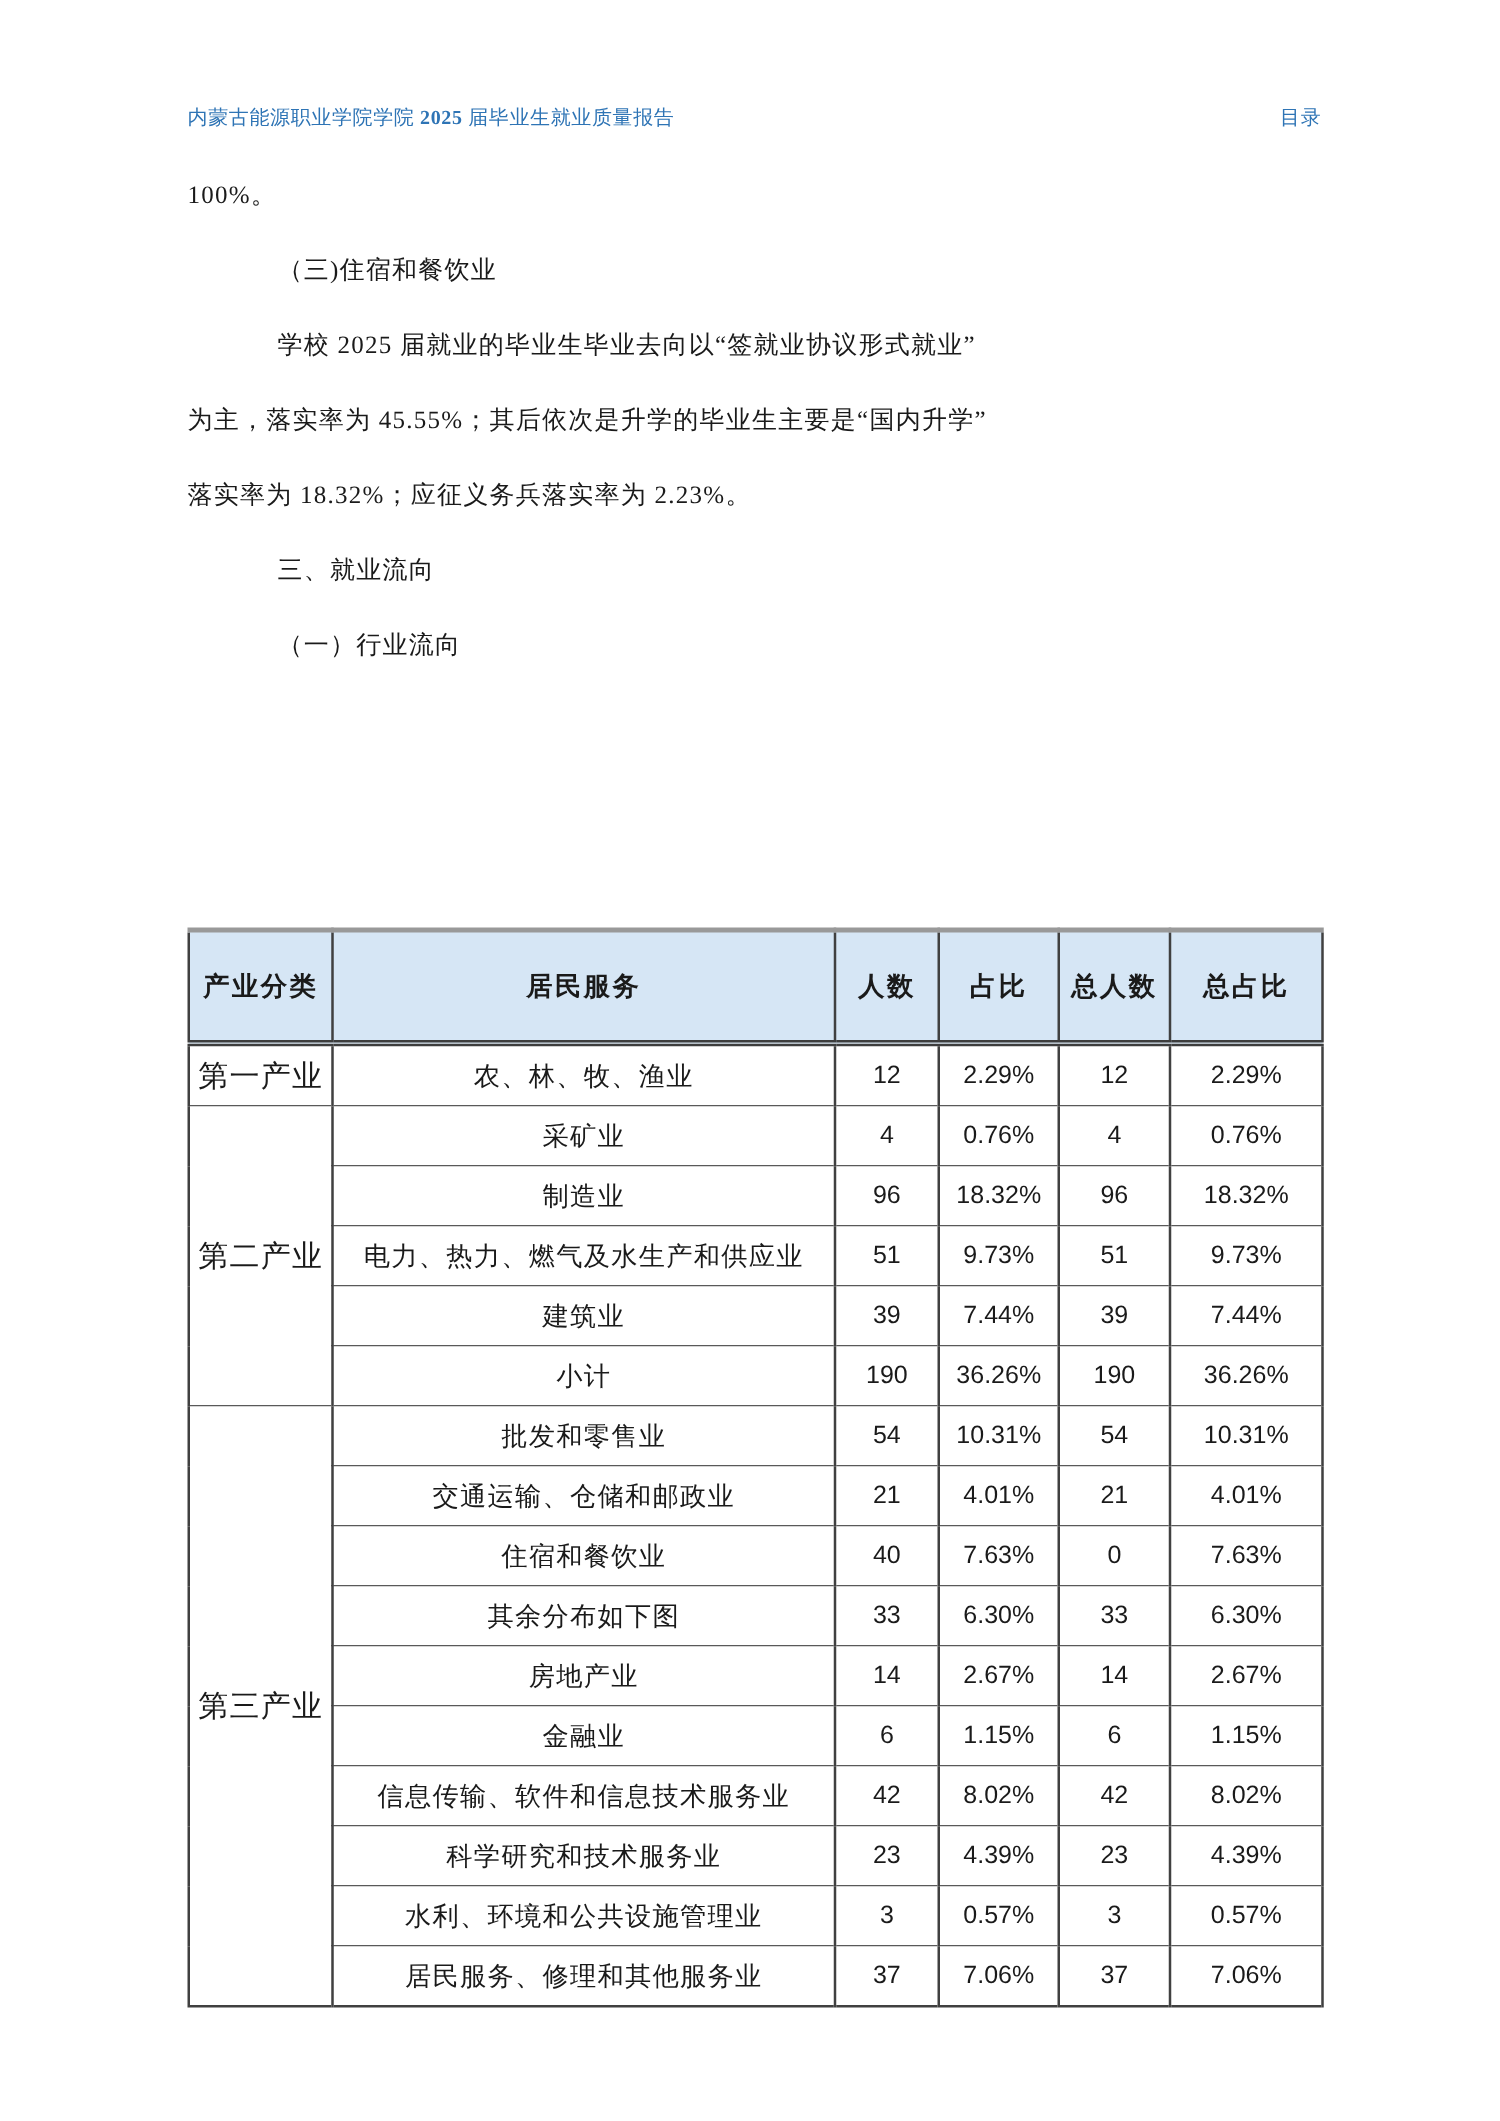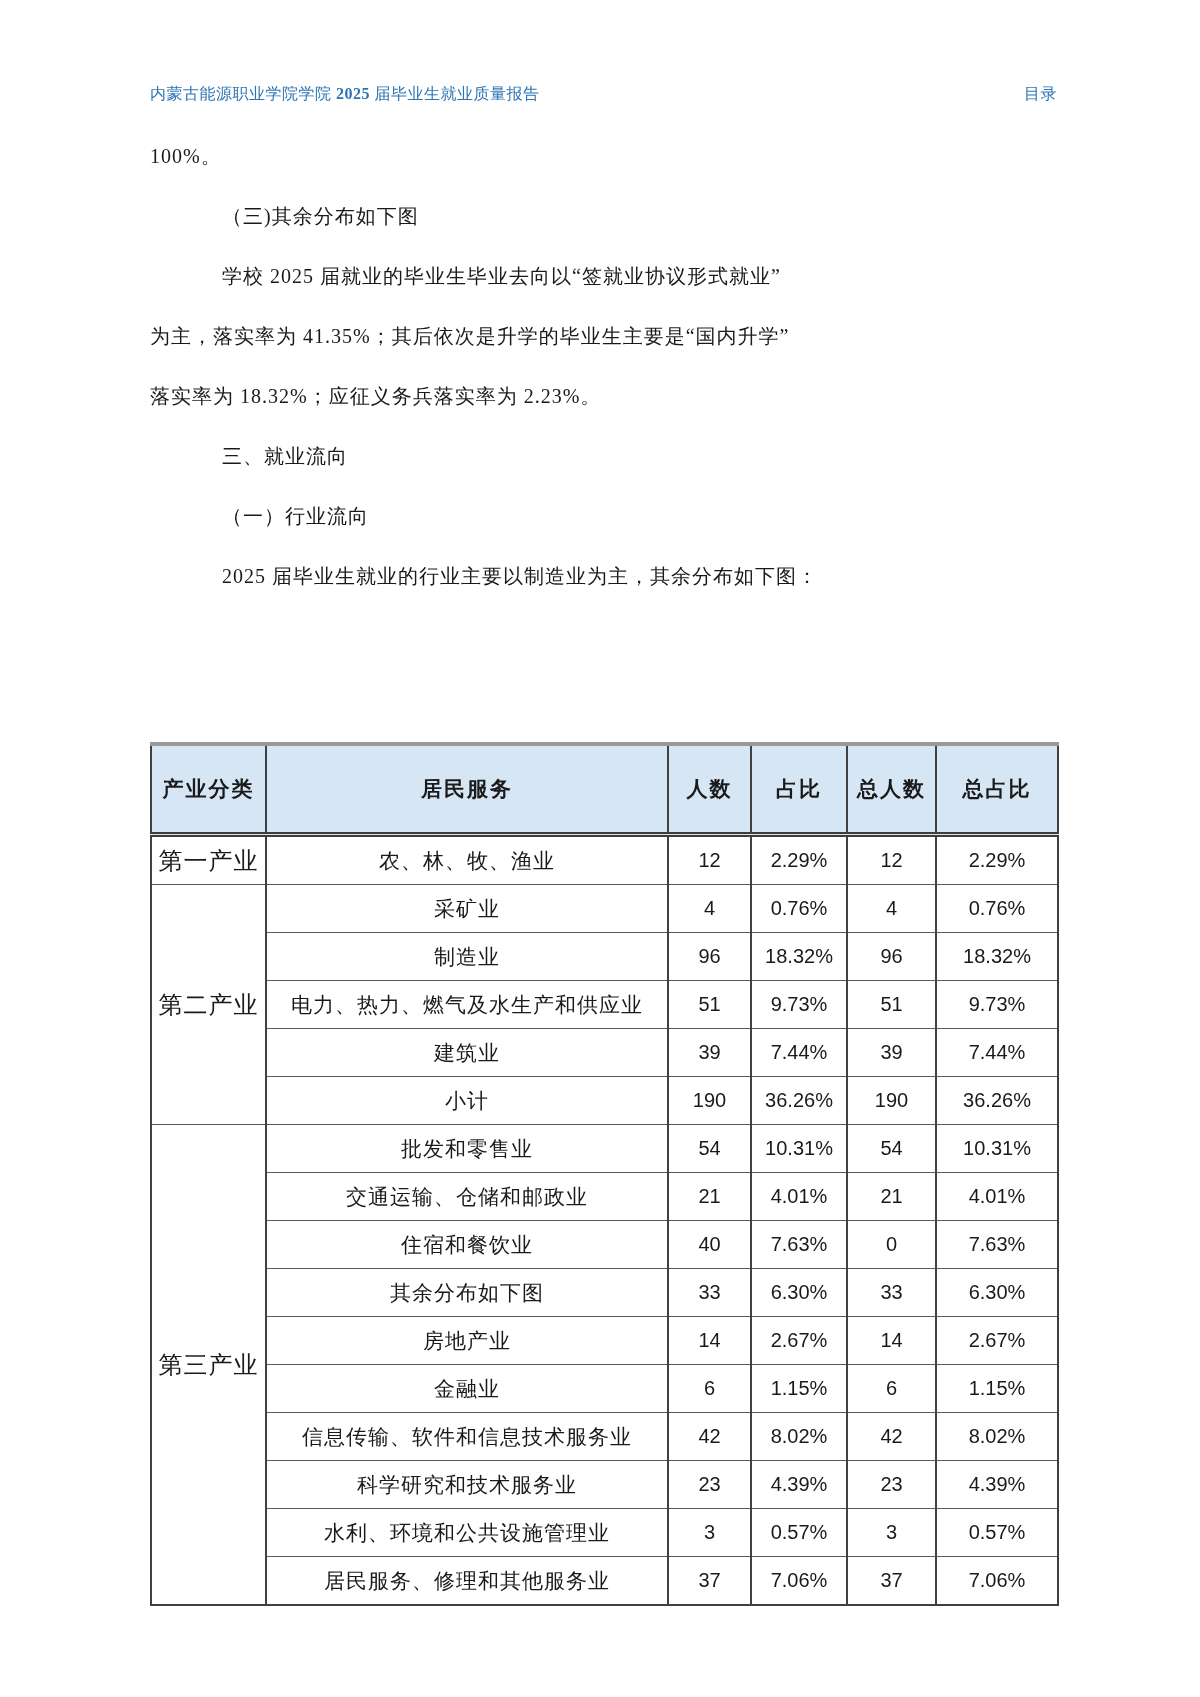--- a/index.html
+++ b/index.html
@@ -93,27 +93,26 @@
 
   <div class="page-header">
     <div>
       <span>内蒙古能源职业学院学院 </span><span class="year">2025</span><span> 届毕业生就业质量报告</span>
     </div>
     <div>目录</div>
   </div>
 
   <div class="content">
     <div class="line">100%。</div>
-    <div class="line indent">（三)其余分布如下图</div>
+    <div class="line indent">（三)住宿和餐饮业</div>
     <div class="line indent">学校 2025 届就业的毕业生毕业去向以“签就业协议形式就业”</div>
-    <div class="line">为主，落实率为 41.35%；其后依次是升学的毕业生主要是“国内升学”</div>
+    <div class="line">为主，落实率为 45.55%；其后依次是升学的毕业生主要是“国内升学”</div>
     <div class="line">落实率为 18.32%；应征义务兵落实率为 2.23%。</div>
     <div class="line indent">三、就业流向</div>
     <div class="line indent">（一）行业流向</div>
-    <div class="line indent">2025 届毕业生就业的行业主要以制造业为主，其余分布如下图：</div>
   </div>
 
   <table class="industry-table">
     <colgroup>
       <col style="width:115px">
       <col style="width:402px">
       <col style="width:83px">
       <col style="width:96px">
       <col style="width:89px">
       <col style="width:122px">

